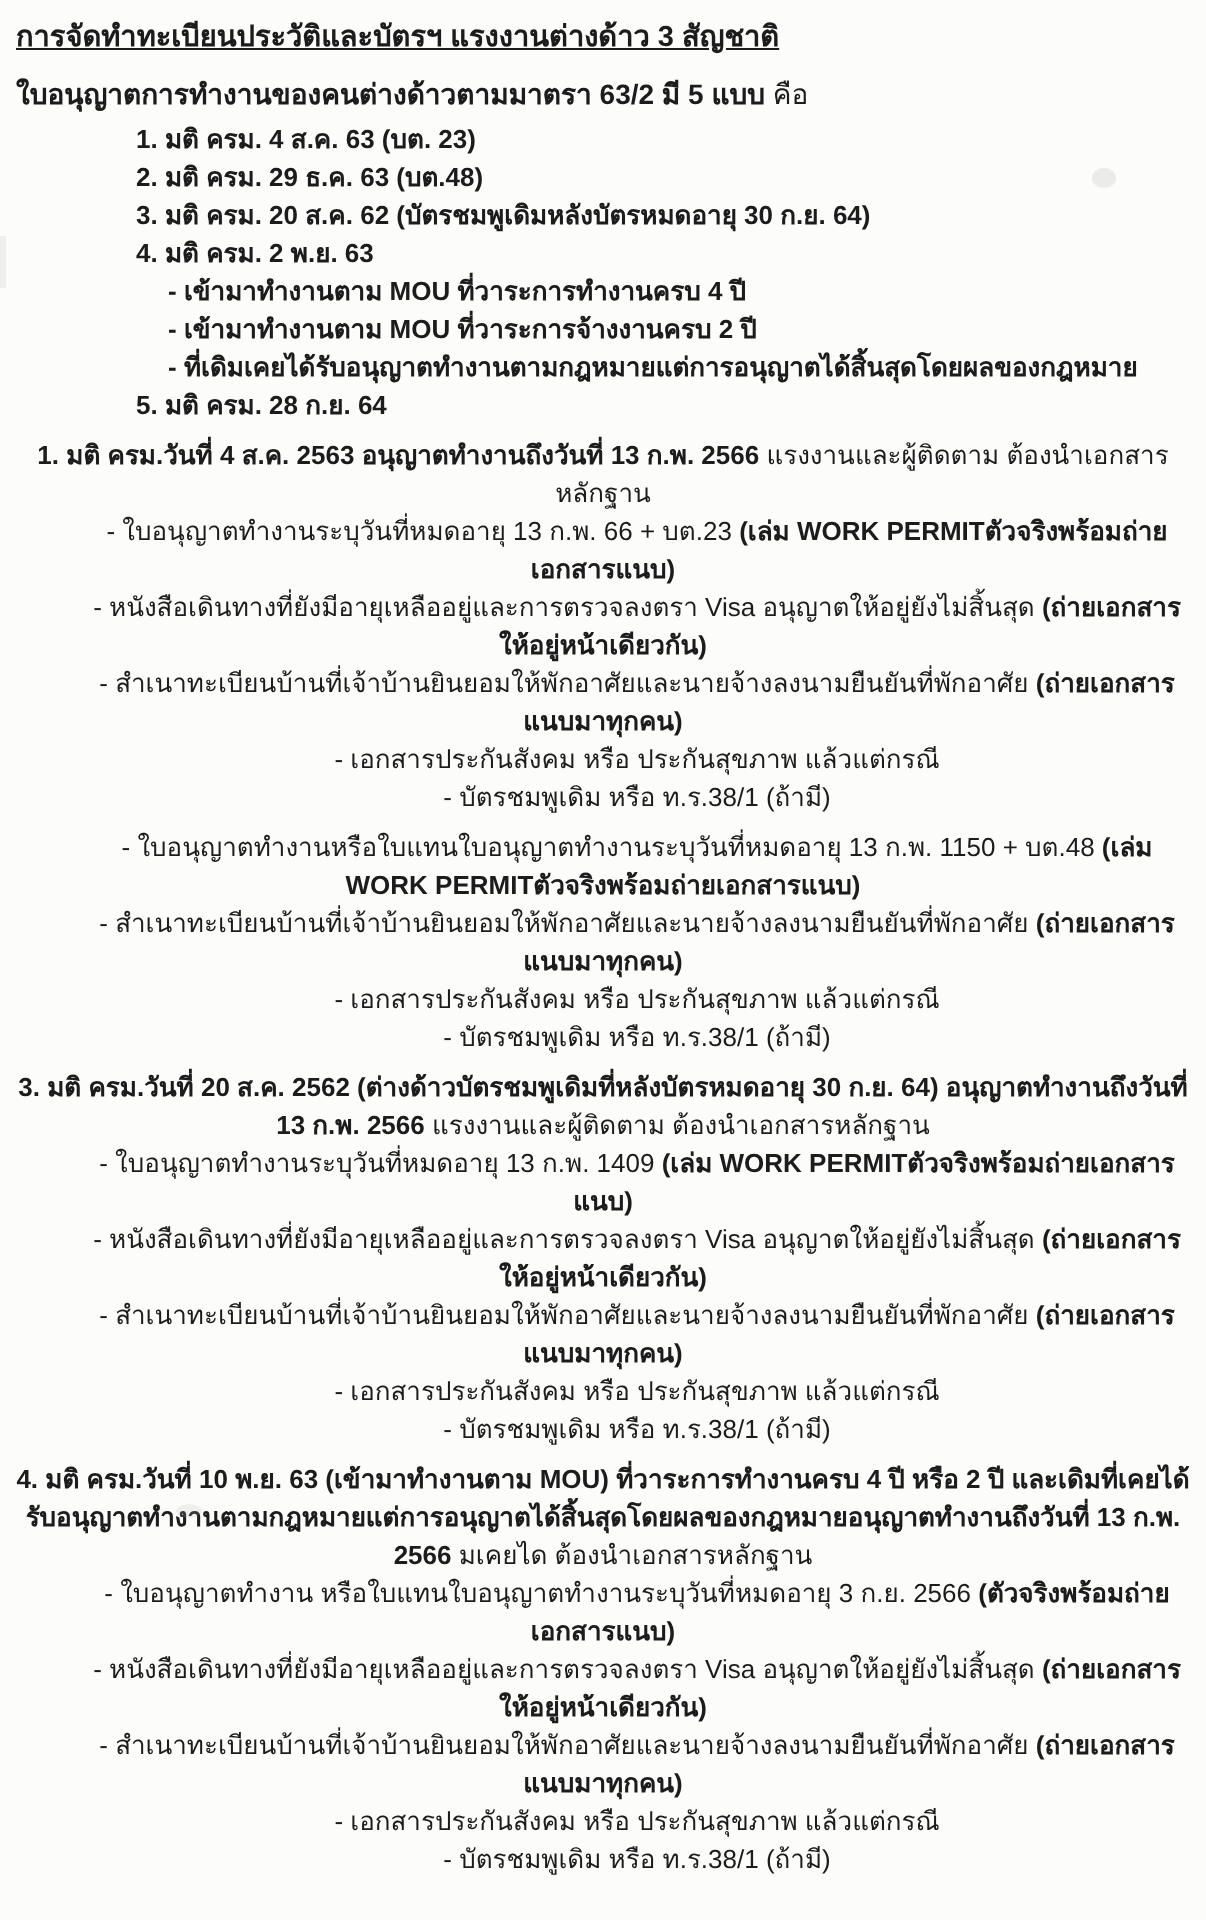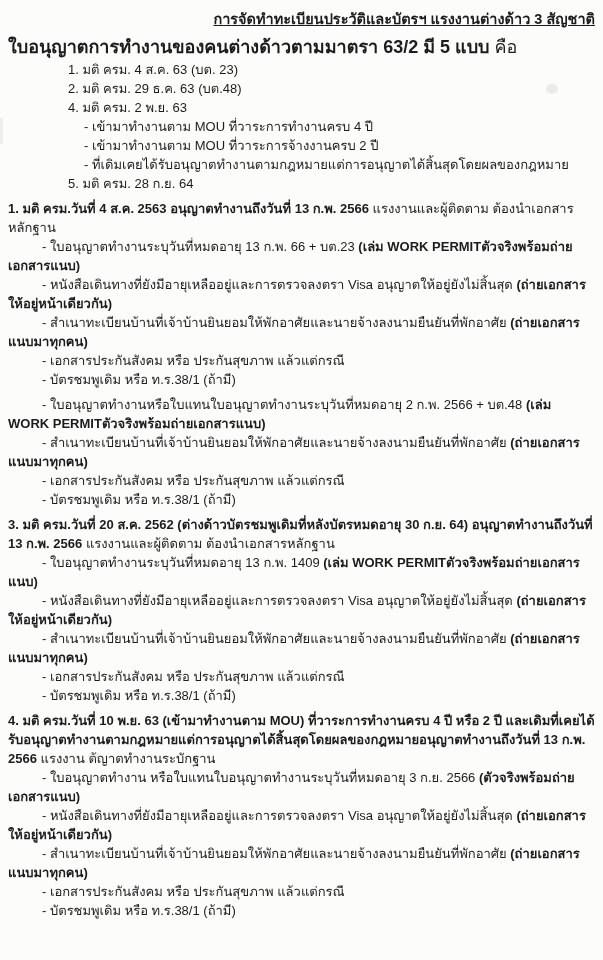--- a/index.html
+++ b/index.html
@@ -10,27 +10,27 @@
     margin:0 auto;
     background:var(--paper,#fcfcfb);
     color:var(--ink,#1c1c1c);
     font-family:"Liberation Sans","DejaVu Sans",sans-serif;
     font-size:13px;line-height:19px;
     padding:8px 8px 0 8px;
     overflow:hidden;
   }
   p{margin:0;}
   .b{font-weight:bold;}
-  .title{text-align:right;font-size:14.5px;font-weight:bold;line-height:22px;margin-bottom:7px;}
+  .title{text-align:left;font-size:14.5px;font-weight:bold;line-height:22px;margin-bottom:7px;}
   .title span{text-decoration:underline;}
-  .intro{font-size:18px;line-height:21px;margin-bottom:2px;}
-  .types{margin-left:60px;}
+  .intro{font-size:14px;line-height:21px;margin-bottom:2px;}
+  .types{margin-left:60px;font-weight:bold;}
   .types .row{line-height:19px;}
   .types .sub{margin-left:16px;}
-  .sec{margin-top:6px;}
+  .sec{margin-top:6px;text-align:center;}
   .sec .head{text-indent:0;}
   .bl{text-indent:34px;}
   .smudge{position:absolute;background:#b9b9b9;opacity:.25;border-radius:50%;pointer-events:none;}
   .sm1{left:546px;top:84px;width:12px;height:10px;}
   .sm2{left:88px;top:752px;width:13px;height:7px;opacity:.18;}
   .sm3{left:0;top:118px;width:3px;height:26px;border-radius:0;opacity:.2;}
 </style>
 </head>
 <body>
 
@@ -42,54 +42,55 @@
 
   <div class="title">
     <span>การจัดทำทะเบียนประวัติและบัตรฯ แรงงานต่างด้าว 3 สัญชาติ</span>
   </div>
 
   <p class="intro"><span class="b">ใบอนุญาตการทำงานของคนต่างด้าวตามมาตรา 63/2  มี 5 แบบ</span><span> คือ</span></p>
 
   <div class="types">
     <p class="row">1. มติ ครม.  4 ส.ค. 63 (บต. 23)</p>
     <p class="row">2. มติ ครม. 29 ธ.ค. 63 (บต.48)</p>
+    <p class="row">3. มติ ครม. 20 ส.ค. 62 (บัตรชมพูเดิมหลังบัตรหมดอายุ 30 ก.ย. 64)</p>
     <p class="row">4. มติ ครม. 2 พ.ย. 63</p>
     <p class="row sub">- เข้ามาทำงานตาม MOU ที่วาระการทำงานครบ 4 ปี</p>
     <p class="row sub">- เข้ามาทำงานตาม MOU ที่วาระการจ้างงานครบ 2 ปี</p>
     <p class="row sub">- ที่เดิมเคยได้รับอนุญาตทำงานตามกฎหมายแต่การอนุญาตได้สิ้นสุดโดยผลของกฎหมาย</p>
     <p class="row">5. มติ ครม. 28 ก.ย. 64</p>
   </div>
 
   <div class="sec">
     <p class="head"><span class="b">1. มติ ครม.วันที่ 4 ส.ค. 2563  อนุญาตทำงานถึงวันที่ 13 ก.พ. 2566</span><span>  แรงงานและผู้ติดตาม ต้องนำเอกสารหลักฐาน</span></p>
     <p class="bl"><span>- ใบอนุญาตทำงานระบุวันที่หมดอายุ 13 ก.พ. 66 + บต.23 </span><span class="b">(เล่ม WORK PERMITตัวจริงพร้อมถ่ายเอกสารแนบ)</span></p>
     <p class="bl"><span>- หนังสือเดินทางที่ยังมีอายุเหลืออยู่และการตรวจลงตรา Visa อนุญาตให้อยู่ยังไม่สิ้นสุด </span><span class="b">(ถ่ายเอกสารให้อยู่หน้าเดียวกัน)</span></p>
     <p class="bl"><span>- สำเนาทะเบียนบ้านที่เจ้าบ้านยินยอมให้พักอาศัยและนายจ้างลงนามยืนยันที่พักอาศัย </span><span class="b">(ถ่ายเอกสารแนบมาทุกคน)</span></p>
     <p class="bl">- เอกสารประกันสังคม หรือ ประกันสุขภาพ แล้วแต่กรณี</p>
     <p class="bl">- บัตรชมพูเดิม หรือ ท.ร.38/1 (ถ้ามี)</p>
   </div>
 
   <div class="sec">
-    <p class="bl"><span>- ใบอนุญาตทำงานหรือใบแทนใบอนุญาตทำงานระบุวันที่หมดอายุ 2 ก.พ. 2566 + บต.48 </span><span class="b">(เล่ม WORK PERMITตัวจริงพร้อมถ่ายเอกสารแนบ)</span></p>
+    <p class="bl"><span>- ใบอนุญาตทำงานหรือใบแทนใบอนุญาตทำงานระบุวันที่หมดอายุ 13 ก.พ. 1150 + บต.48 </span><span class="b">(เล่ม WORK PERMITตัวจริงพร้อมถ่ายเอกสารแนบ)</span></p>
     <p class="bl"><span>- สำเนาทะเบียนบ้านที่เจ้าบ้านยินยอมให้พักอาศัยและนายจ้างลงนามยืนยันที่พักอาศัย </span><span class="b">(ถ่ายเอกสารแนบมาทุกคน)</span></p>
     <p class="bl">- เอกสารประกันสังคม หรือ ประกันสุขภาพ แล้วแต่กรณี</p>
     <p class="bl">- บัตรชมพูเดิม หรือ ท.ร.38/1 (ถ้ามี)</p>
   </div>
 
   <div class="sec">
     <p class="head"><span class="b">3. มติ ครม.วันที่ 20 ส.ค. 2562 (ต่างด้าวบัตรชมพูเดิมที่หลังบัตรหมดอายุ 30 ก.ย. 64) อนุญาตทำงานถึงวันที่ 13 ก.พ. 2566</span><span> แรงงานและผู้ติดตาม ต้องนำเอกสารหลักฐาน</span></p>
     <p class="bl"><span>- ใบอนุญาตทำงานระบุวันที่หมดอายุ 13 ก.พ. 1409 </span><span class="b">(เล่ม WORK PERMITตัวจริงพร้อมถ่ายเอกสารแนบ)</span></p>
     <p class="bl"><span>- หนังสือเดินทางที่ยังมีอายุเหลืออยู่และการตรวจลงตรา Visa อนุญาตให้อยู่ยังไม่สิ้นสุด </span><span class="b">(ถ่ายเอกสารให้อยู่หน้าเดียวกัน)</span></p>
     <p class="bl"><span>- สำเนาทะเบียนบ้านที่เจ้าบ้านยินยอมให้พักอาศัยและนายจ้างลงนามยืนยันที่พักอาศัย </span><span class="b">(ถ่ายเอกสารแนบมาทุกคน)</span></p>
     <p class="bl">- เอกสารประกันสังคม หรือ ประกันสุขภาพ แล้วแต่กรณี</p>
     <p class="bl">- บัตรชมพูเดิม หรือ ท.ร.38/1 (ถ้ามี)</p>
   </div>
 
   <div class="sec">
-    <p class="head"><span class="b">4. มติ ครม.วันที่ 10 พ.ย. 63 (เข้ามาทำงานตาม MOU) ที่วาระการทำงานครบ 4 ปี หรือ 2 ปี และเดิมที่เคยได้รับอนุญาตทำงานตามกฎหมายแต่การอนุญาตได้สิ้นสุดโดยผลของกฎหมายอนุญาตทำงานถึงวันที่ 13 ก.พ. 2566</span><span> แรงงาน ต้ญาตทำงานระบักฐาน</span></p>
+    <p class="head"><span class="b">4. มติ ครม.วันที่ 10 พ.ย. 63 (เข้ามาทำงานตาม MOU) ที่วาระการทำงานครบ 4 ปี หรือ 2 ปี และเดิมที่เคยได้รับอนุญาตทำงานตามกฎหมายแต่การอนุญาตได้สิ้นสุดโดยผลของกฎหมายอนุญาตทำงานถึงวันที่ 13 ก.พ. 2566</span><span> มเคยได ต้องนำเอกสารหลักฐาน</span></p>
     <p class="bl"><span>- ใบอนุญาตทำงาน หรือใบแทนใบอนุญาตทำงานระบุวันที่หมดอายุ 3 ก.ย. 2566 </span><span class="b">(ตัวจริงพร้อมถ่ายเอกสารแนบ)</span></p>
     <p class="bl"><span>- หนังสือเดินทางที่ยังมีอายุเหลืออยู่และการตรวจลงตรา Visa อนุญาตให้อยู่ยังไม่สิ้นสุด </span><span class="b">(ถ่ายเอกสารให้อยู่หน้าเดียวกัน)</span></p>
     <p class="bl"><span>- สำเนาทะเบียนบ้านที่เจ้าบ้านยินยอมให้พักอาศัยและนายจ้างลงนามยืนยันที่พักอาศัย </span><span class="b">(ถ่ายเอกสารแนบมาทุกคน)</span></p>
     <p class="bl">- เอกสารประกันสังคม หรือ ประกันสุขภาพ แล้วแต่กรณี</p>
     <p class="bl">- บัตรชมพูเดิม หรือ ท.ร.38/1 (ถ้ามี)</p>
   </div>
 
 </div>
 
 </body></html>

